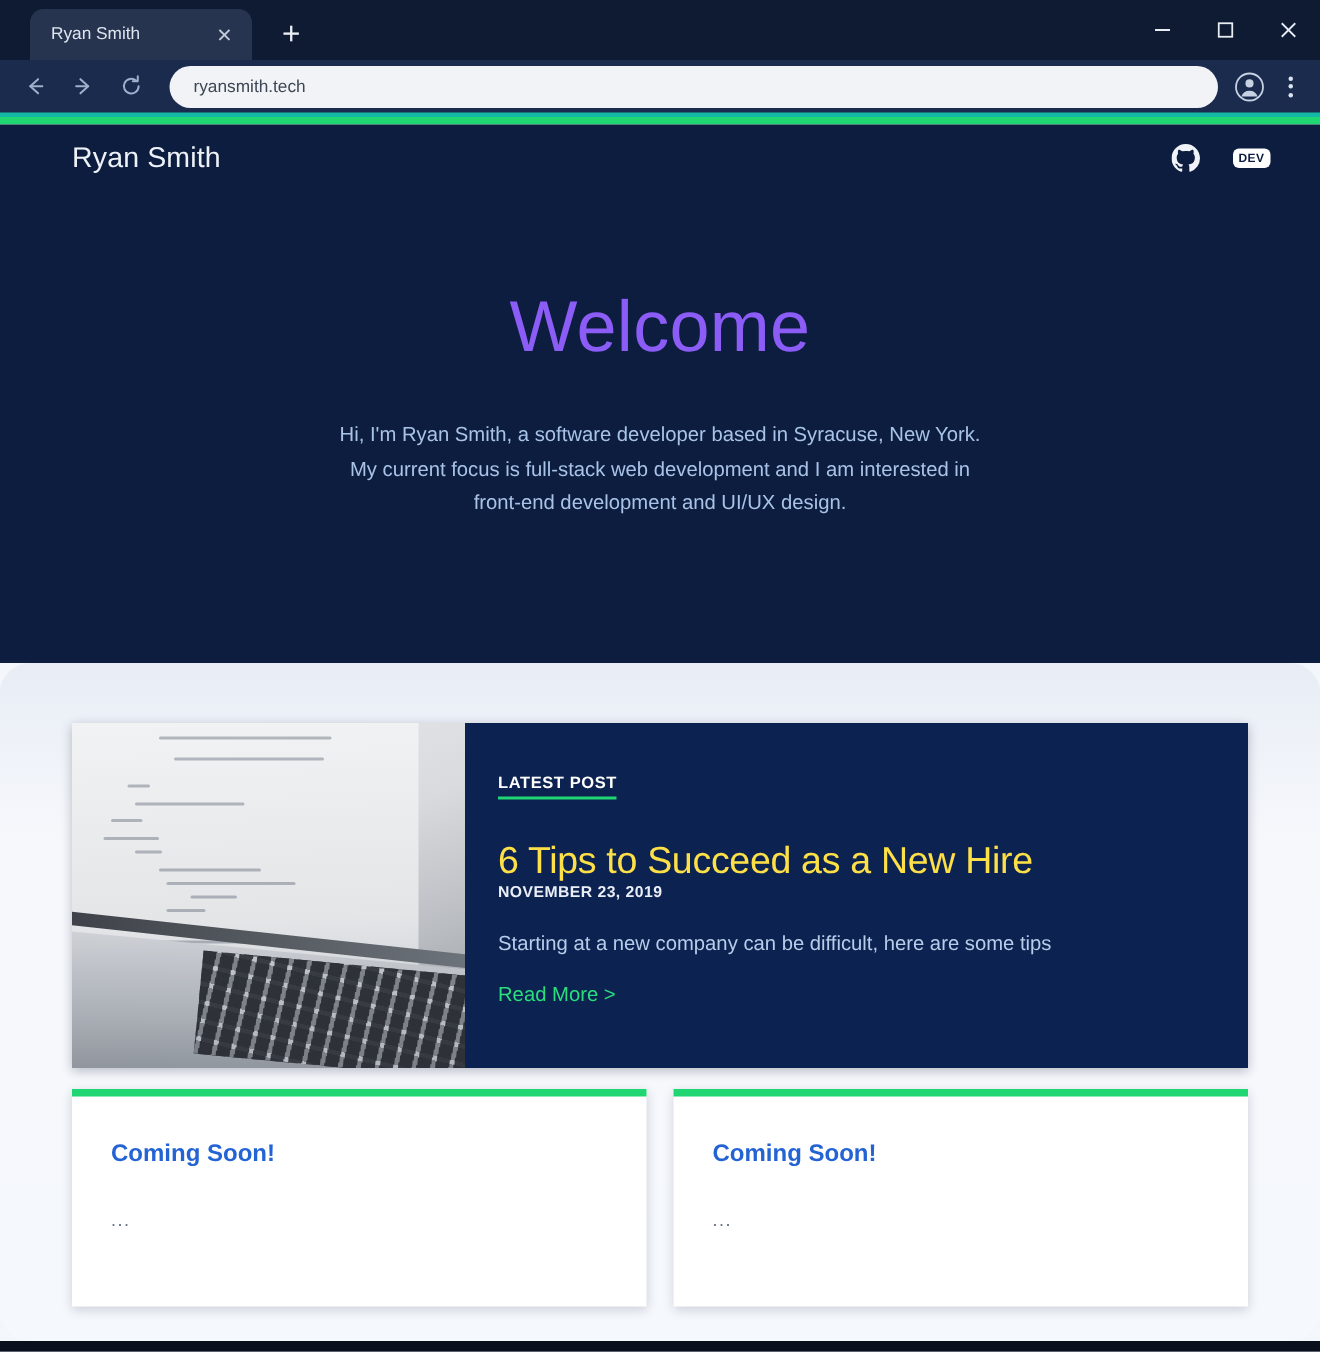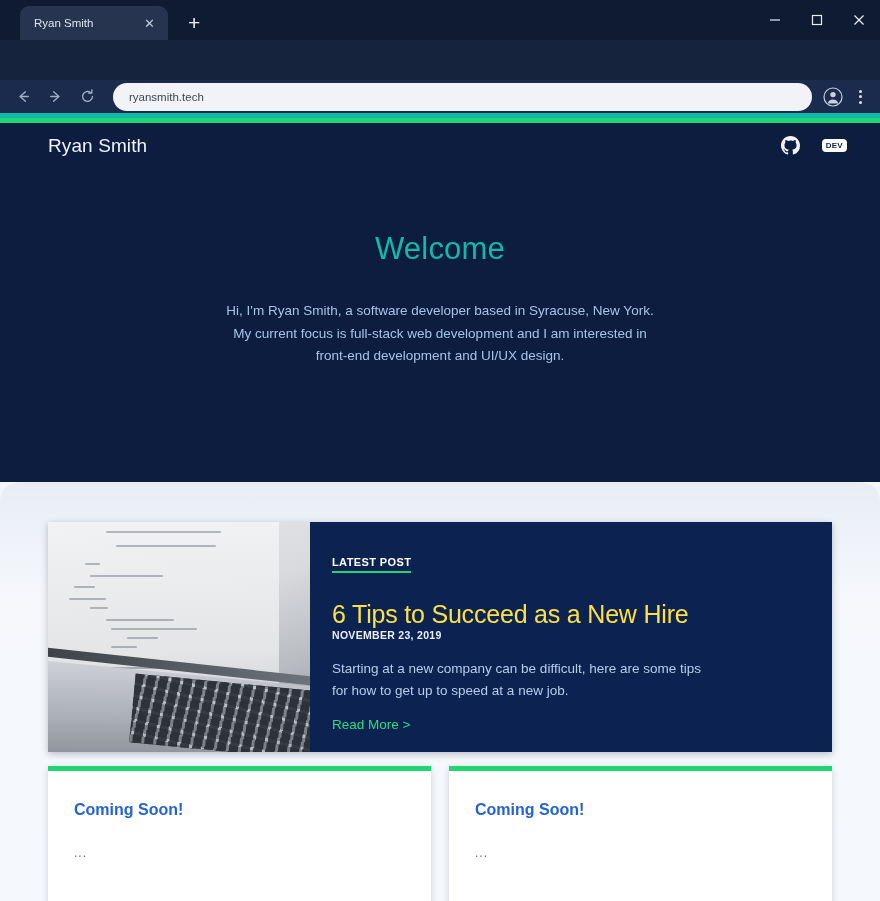--- a/index.html
+++ b/index.html
@@ -38,22 +38,21 @@
   .wbtn {
     width: 42px; height: 40px; display: flex; align-items: center; justify-content: center;
     color: #e8ecf3;
   }
   .wbtn svg { display: block; }
 
   
   .navbar {
     height: 38px; background: #1b2b4d; flex: 0 0 38px;
     display: flex; align-items: center; padding: 0 8px; gap: 2px;
-    border-bottom: 5px solid #14b8a6;
-    margin-top: 40px;
+    border-bottom: 3px solid #14b8a6;
   }
   .navbtn {
     width: 30px; height: 30px; display: flex; align-items: center; justify-content: center;
     color: #9fb0cb; border-radius: 50%;
   }
   .navbtn svg { display: block; }
   .omnibox {
     flex: 1; height: 28px; margin: 0 6px 0 9px;
     background: #f1f3f7; border-radius: 14px;
     display: flex; align-items: center; padding: 0 16px;
@@ -85,21 +84,21 @@
     padding: 3px 4px 2px; line-height: 1;
   }
 
   
   .hero {
     background: #0c1d3f; height: 314px;
     display: flex; flex-direction: column; align-items: center;
     padding-top: 63px;
   }
   .hero h1 {
-    color: #14b8a6; font-size: 31px; font-weight: 400; letter-spacing: .2px;
+    color: #8b5cf6; font-size: 48px; font-weight: 400; letter-spacing: .2px;
   }
   .hero-sub {
     margin-top: 33px; text-align: center; color: #a9c3e8;
     font-size: 13.5px; line-height: 22.5px; max-width: 560px;
   }
 
   
   .main {
     background: linear-gradient(180deg, #e8edf5 0%, #f6f8fc 26%, #f5f8fc 100%);
     padding: 40px 48px 0;
@@ -290,21 +289,20 @@
           <div class="bezel"></div>
           <div class="deck"></div>
           <div class="keys"></div>
         </div>
         <div class="featured-body">
           <span class="kicker">LATEST POST</span>
           <div class="featured-title">6 Tips to Succeed as a New Hire</div>
           <div class="featured-date">NOVEMBER 23, 2019</div>
           <div class="featured-excerpt">
             <div>Starting at a new company can be difficult, here are some tips</div>
-            <div>for how to get up to speed at a new job.</div>
           </div>
           <a class="readmore">Read More &gt;</a>
         </div>
       </div>
 
       <div class="card-row">
         <div class="card">
           <div class="card-title">Coming Soon!</div>
           <div class="card-text">...</div>
         </div>

